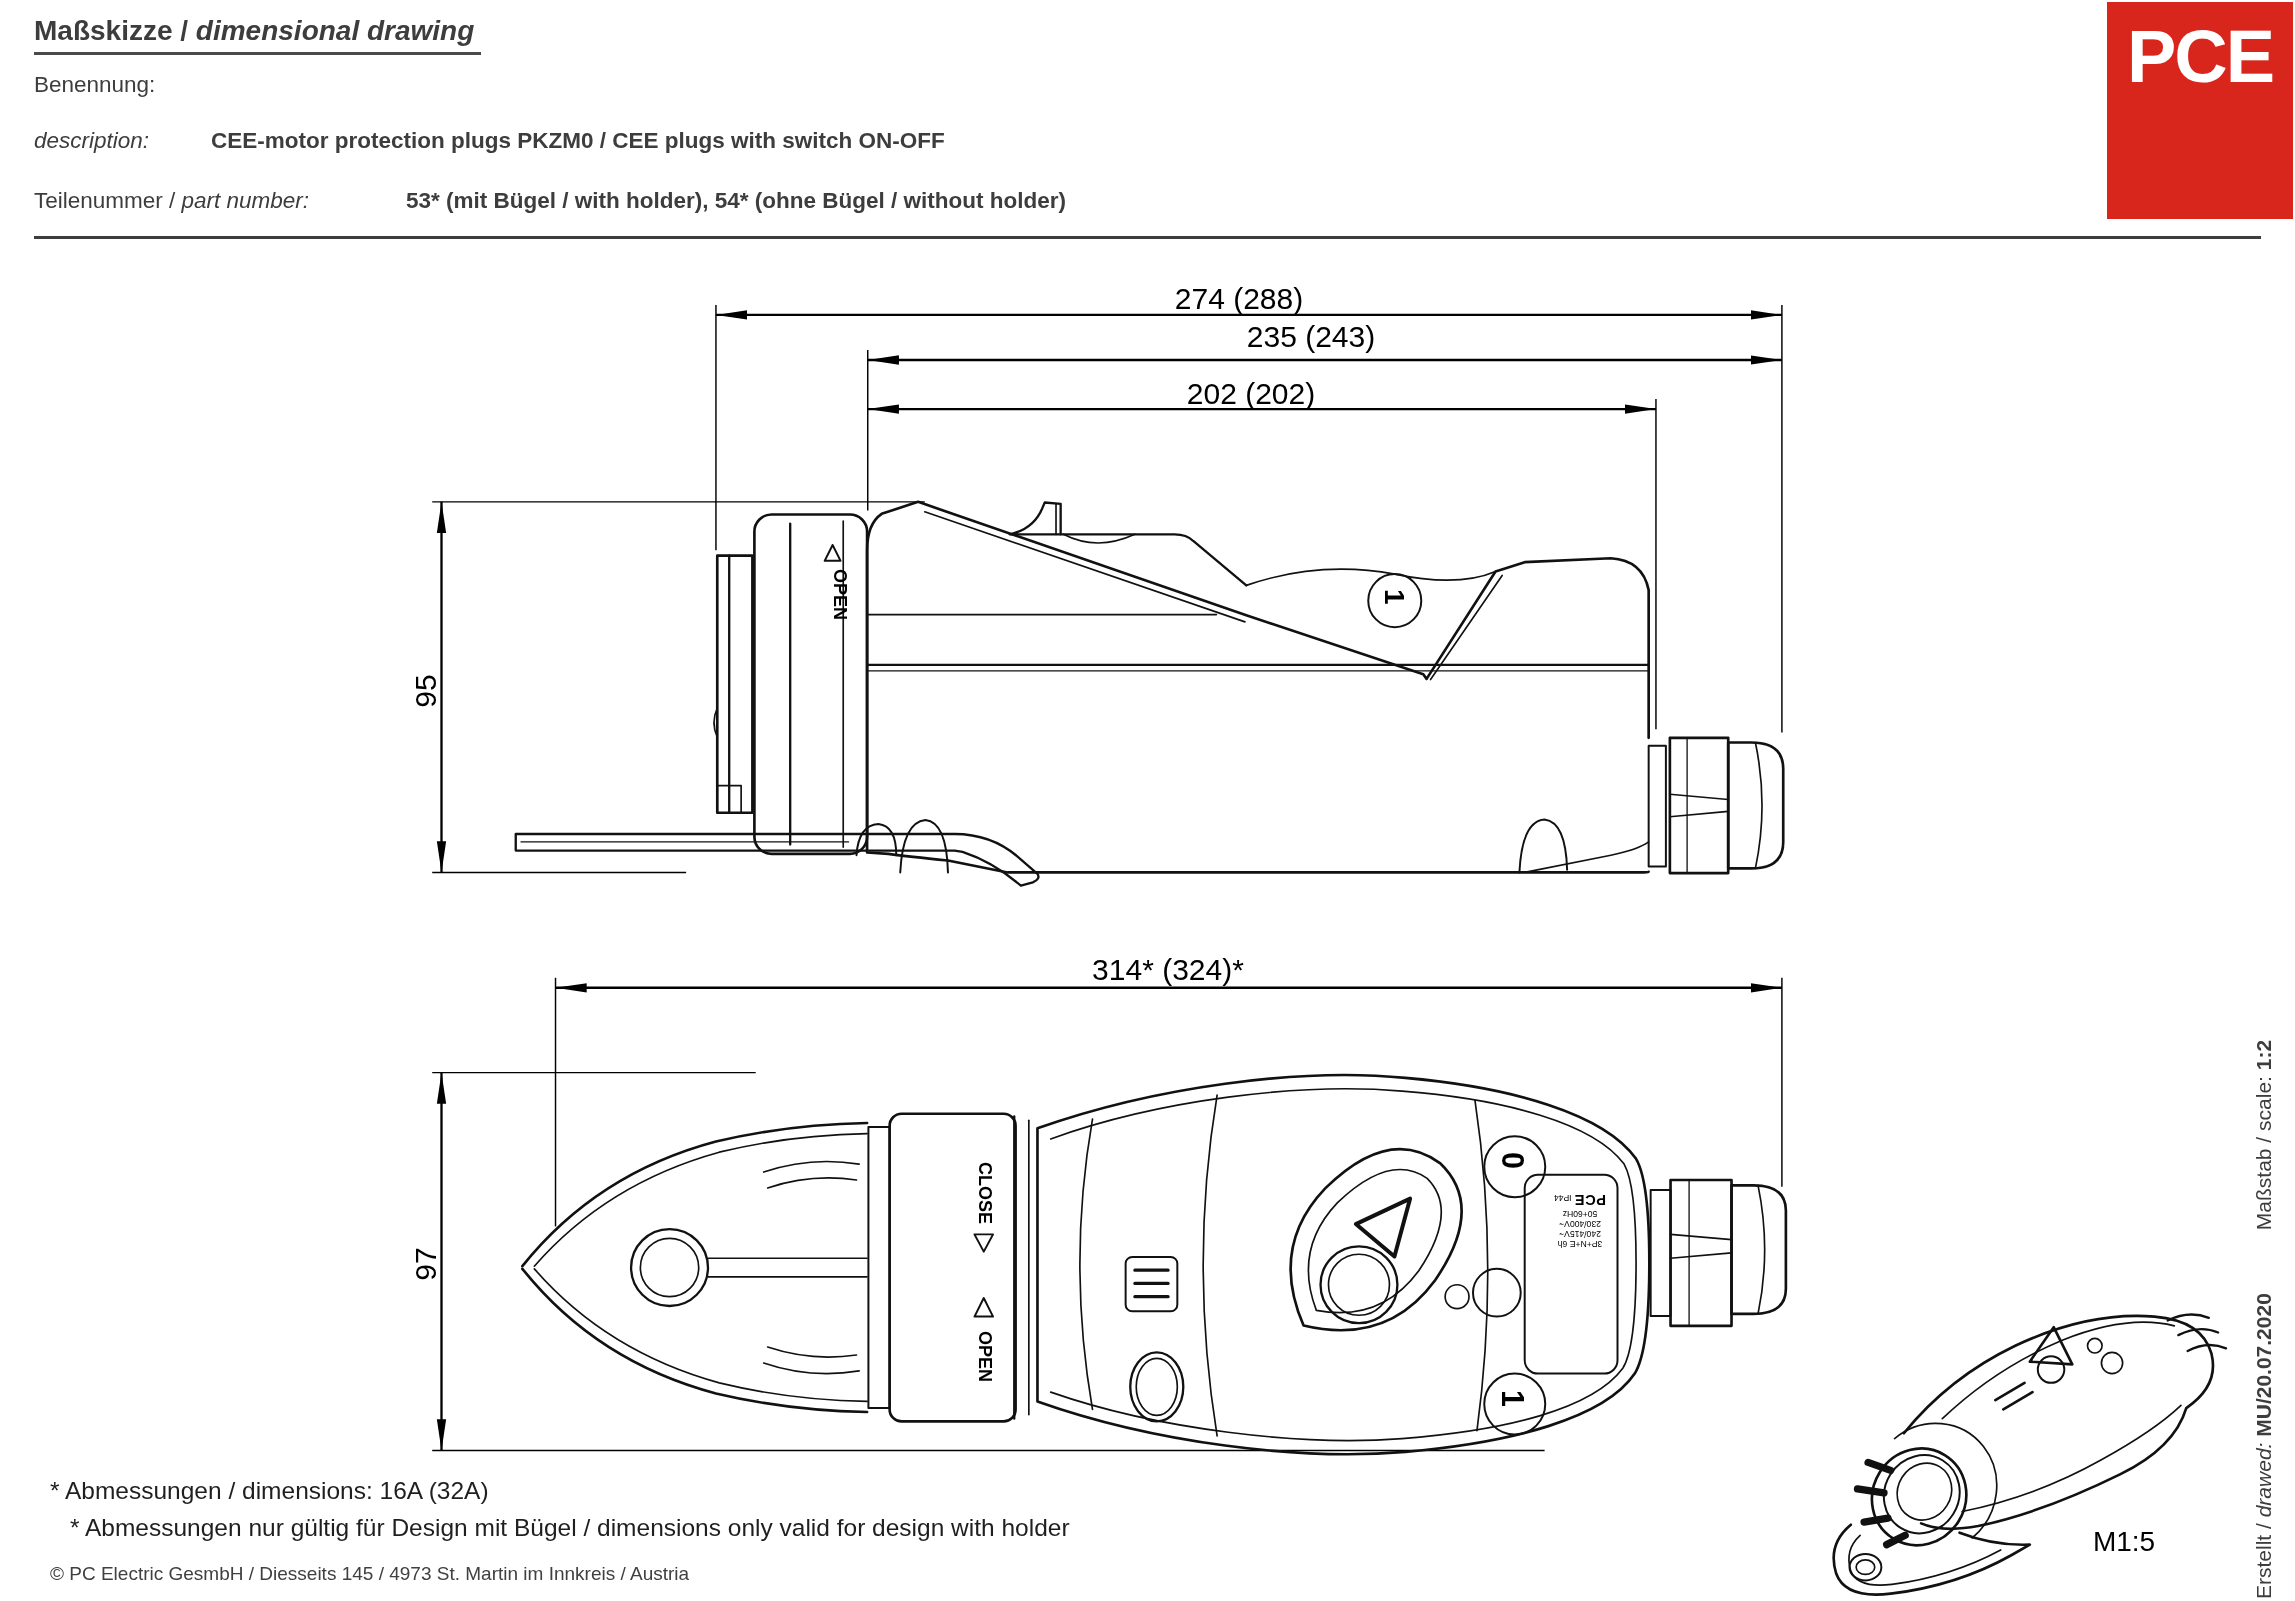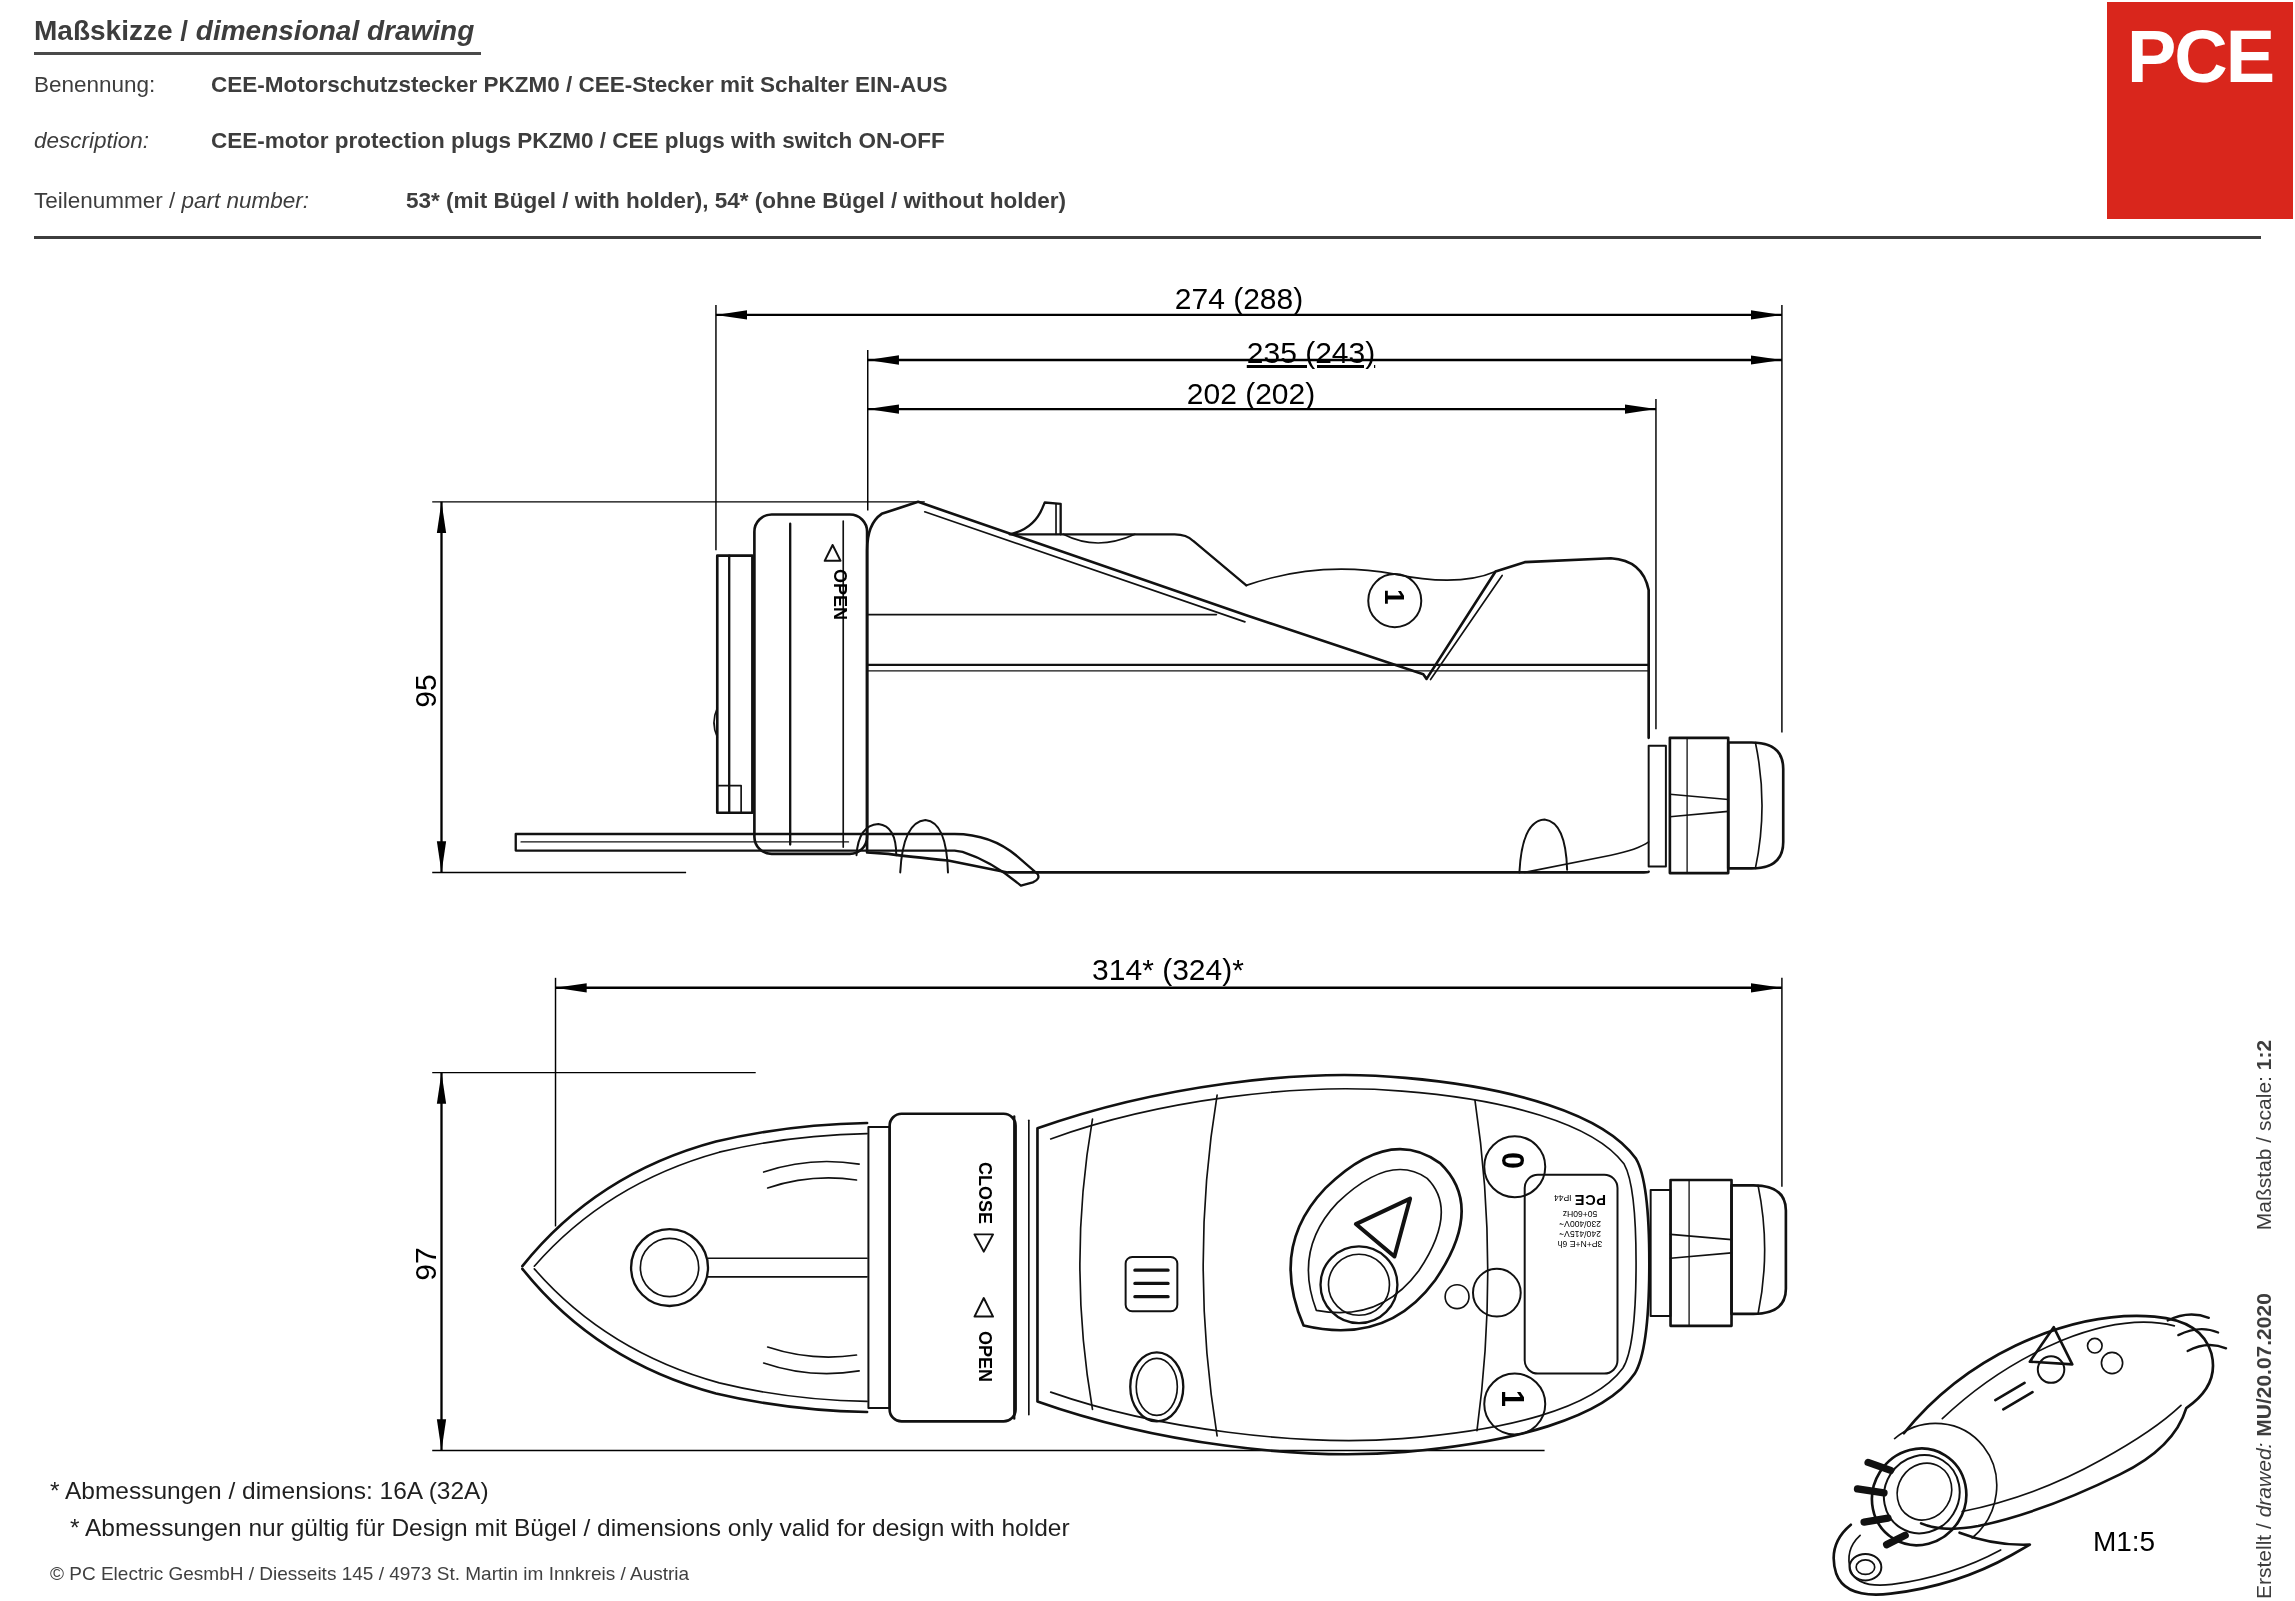--- a/index.html
+++ b/index.html
@@ -212,34 +212,33 @@
       <path d="M2806,2316 Q2782,2338 2792,2370 Q2802,2396 2854,2390 Q2944,2378 3018,2338" stroke-width="2.5"></path>
       <ellipse cx="2814" cy="2364" rx="24" ry="20"></ellipse>
       <ellipse cx="2814" cy="2364" rx="14" ry="11" stroke-width="2.5"></ellipse>
     </g>
   </svg>
 
   <div class="abs" id="title">
     <span>Maßskizze /</span><span class="it"> dimensional drawing</span>
   </div>
   <div class="abs hdr-label" style="left:34px;top:72px;">Benennung:</div>
-  <div class="abs hdr-value" style="left:211px;top:72px;">CEE-Motorschutzstecker PKZM0 / CEE-Stecker mit Schalter EIN-AUS</div>
   <div class="abs hdr-label it" style="left:34px;top:128px;">description:</div>
   <div class="abs hdr-value" style="left:211px;top:128px;">CEE-motor protection plugs PKZM0 / CEE plugs with switch ON-OFF</div>
   <div class="abs hdr-label" style="left:34px;top:188px;">
     <span>Teilenummer / </span><span class="it">part number:</span>
   </div>
   <div class="abs hdr-value" style="left:406px;top:188px;">53* (mit Bügel / with holder), 54* (ohne Bügel / without holder)</div>
   <div class="abs" id="divider"></div>
   <div class="abs" id="logo">
     <span>PCE</span>
   </div>
 
   <div class="abs dim" style="left:1239px;top:282px;">274 (288)</div>
-  <div class="abs dim" style="left:1311px;top:336px;text-decoration:underline;">235 (243)</div>
+  <div class="abs dim" style="left:1311px;top:320px;">235 (243)</div>
   <div class="abs dim" style="left:1251px;top:377px;text-align:center;">202 (202)</div>
   <div class="abs dimv" style="left:389px;top:674px;">95</div>
   <div class="abs dim" style="left:1168px;top:953px;">314* (324)*</div>
   <div class="abs dimv" style="left:389px;top:1247px;">97</div>
 
   <div class="abs mark" style="left:850px;top:569px;font-size:18px;">OPEN</div>
   <div class="abs badge" style="left:1410px;top:589px;font-size:28px;">1</div>
   <div class="abs mark" style="left:995px;top:1162px;font-size:18px;">CLOSE</div>
   <div class="abs mark" style="left:995px;top:1331px;font-size:18px;">OPEN</div>
   <div class="abs badge" style="left:1530px;top:1152px;font-size:30.5px;">0</div>

